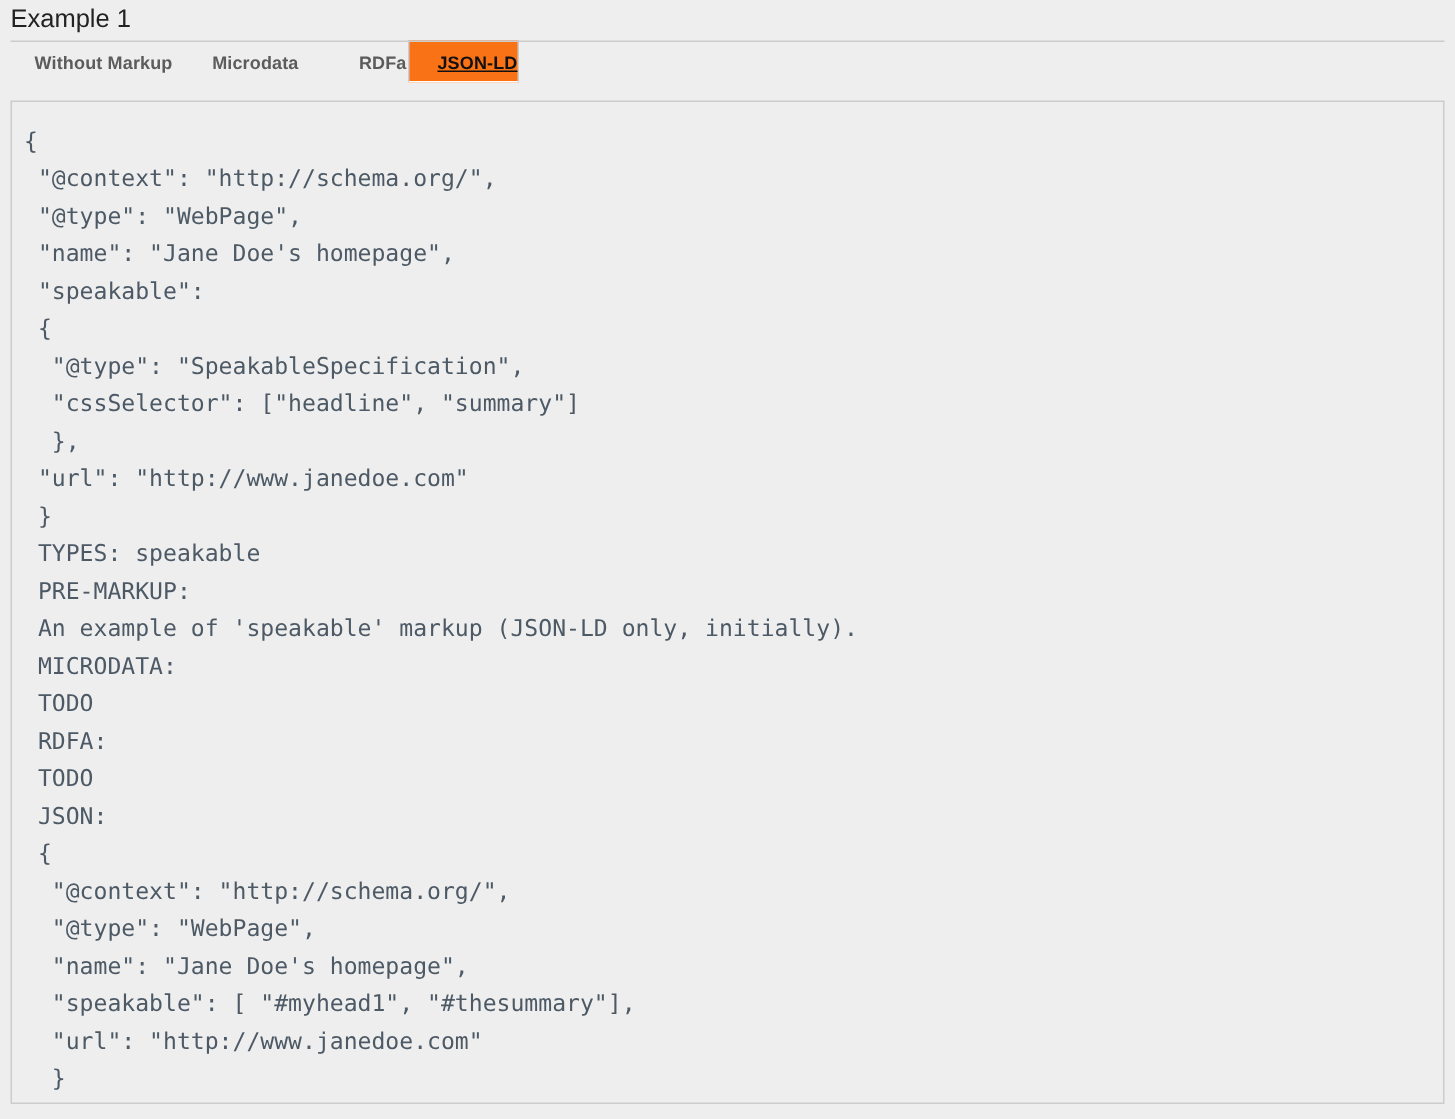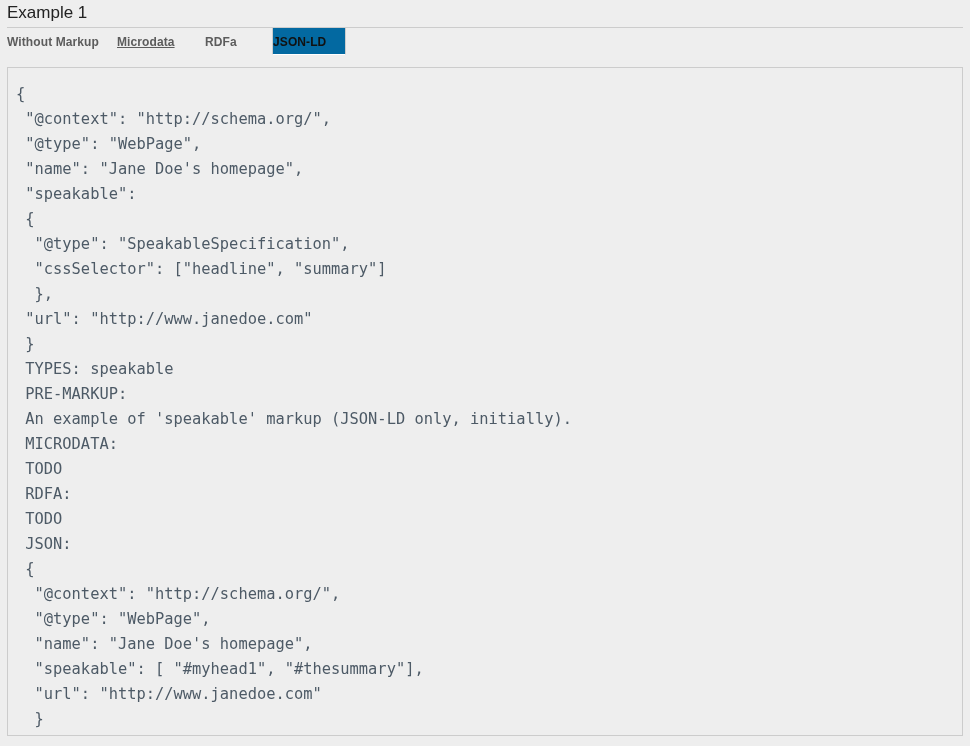--- a/index.html
+++ b/index.html
@@ -54,37 +54,38 @@
   .tab {
     position: absolute;
     top: 0px;
     height: 28px;
     box-sizing: border-box;
     font-size: 12px;
     font-weight: bold;
     color: #5c5c5c;
     line-height: 28px;
     white-space: nowrap;
-    text-align: left;
+    text-align: right;
     background: transparent;
     border: 1px solid transparent;
     cursor: pointer;
     letter-spacing: 0.1px;
   }
   .tab.active {
-    background: #0369a1;
+    background: #f97316;
     border: 1px solid #cccccc;
     border-bottom: 1px solid #ffffff;
     color: #111111;
     z-index: 3;
+    text-decoration: underline;
   }
 
   
   .tab-0 { left: 6px;   width: 110px; }
-  .tab-1 { left: 116px; width: 84px; text-decoration: underline;  }
+  .tab-1 { left: 116px; width: 84px;  }
   .tab-2 { left: 204px; width: 68px;  }
   .tab-3 { left: 272px; width: 74px;  }
 
   
   .code-panel {
     position: absolute;
     left: 7px;
     top: 67px;
     width: 956px;
     height: 669px;

